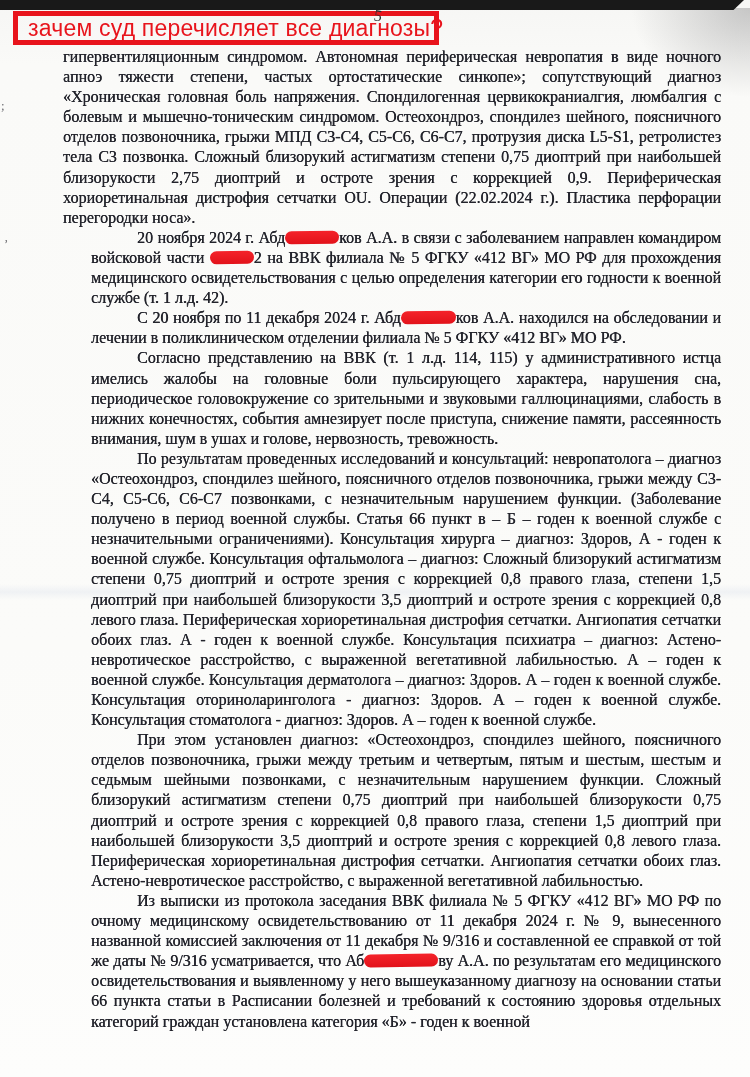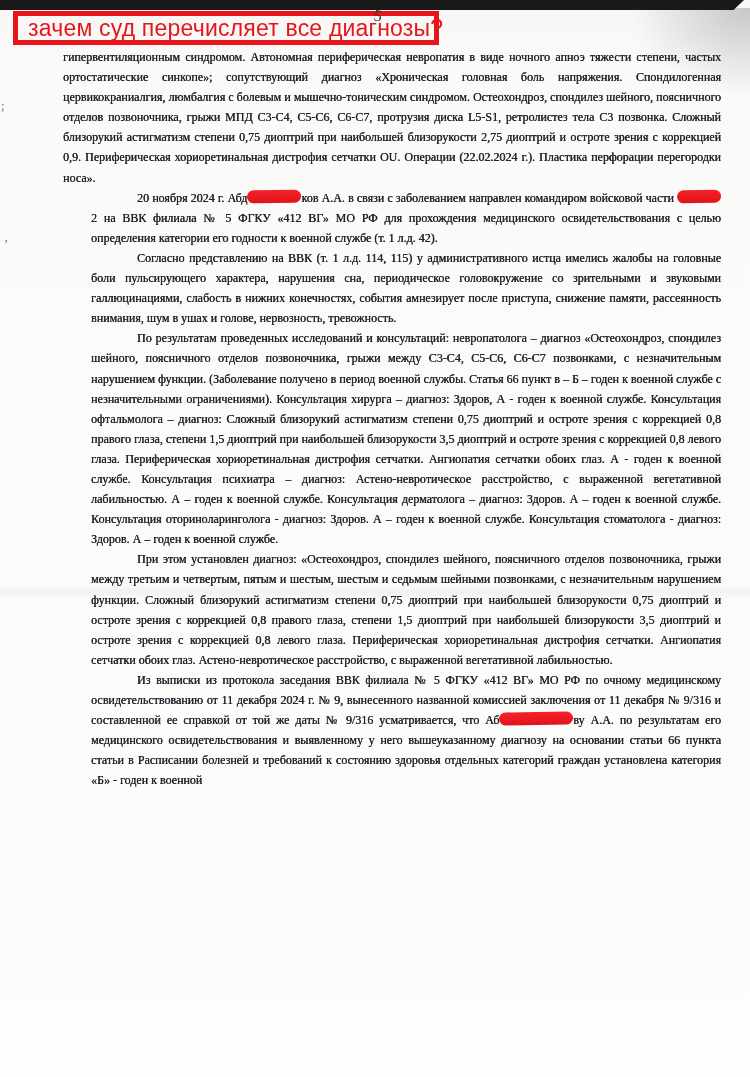--- a/index.html
+++ b/index.html
@@ -78,21 +78,21 @@
     color: #2d2d30;
     transform: rotate(9deg);
     z-index: 5;
   }
 
   
   .doc-text {
     position: absolute;
     left: 63px; top: 47px;
     width: 658px;
-    font-size: 12px;
+    font-size: 16px;
     line-height: 20.1px;
     color: #23242c;
     text-align: justify;
     text-shadow: 0.3px 0 0 currentColor;
     z-index: 2;
   }
   .doc-text p.para { margin: 0; }
   .doc-text p.para.indent { text-indent: 46px; margin-left: 28px; }
 
   
@@ -120,19 +120,20 @@
 
   <div class="page-number">5</div>
 
   <div class="annotation-box">
     <span class="annotation-text">зачем суд перечисляет все диагнозы?</span>
   </div>
 
   <div class="doc-text">
       <p class="para"><span>гипервентиляционным синдромом. Автономная периферическая невропатия в виде ночного апноэ тяжести степени, частых ортостатические синкопе»; сопутствующий диагноз «Хроническая головная боль напряжения. Спондилогенная цервикокраниалгия, люмбалгия с болевым и мышечно-тоническим синдромом. Остеохондроз, спондилез шейного, поясничного отделов позвоночника, грыжи МПД С3-С4, С5-С6, С6-С7, протрузия диска L5-S1, ретролистез тела С3 позвонка. Сложный близорукий астигматизм степени 0,75 диоптрий при наибольшей близорукости 2,75 диоптрий и остроте зрения с коррекцией 0,9. Периферическая хориоретинальная дистрофия сетчатки OU. Операции (22.02.2024 г.). Пластика перфорации перегородки носа».</span></p>
       <p class="para indent"><span>20 ноября 2024 г. Абд</span><span class="redaction" style="width: 54px;"></span><span>ков А.А. в связи с заболеванием направлен командиром войсковой части </span><span class="redaction" style="width: 44px;"></span><span>2 на ВВК филиала № 5 ФГКУ «412 ВГ» МО РФ для прохождения медицинского освидетельствования с целью определения категории его годности к военной службе (т. 1 л.д. 42).</span></p>
+      <p class="para indent"><span>С 20 ноября по 11 декабря 2024 г. Абд</span><span class="redaction" style="width: 55px;"></span><span>ков А.А. находился на обследовании и лечении в поликлиническом отделении филиала № 5 ФГКУ «412 ВГ» МО РФ.</span></p>
       <p class="para indent"><span>Согласно представлению на ВВК (т. 1 л.д. 114, 115) у административного истца имелись жалобы на головные боли пульсирующего характера, нарушения сна, периодическое головокружение со зрительными и звуковыми галлюцинациями, слабость в нижних конечностях, события амнезирует после приступа, снижение памяти, рассеянность внимания, шум в ушах и голове, нервозность, тревожность.</span></p>
       <p class="para indent"><span>По результатам проведенных исследований и консультаций: невропатолога – диагноз «Остеохондроз, спондилез шейного, поясничного отделов позвоночника, грыжи между С3-С4, С5-С6, С6-С7 позвонками, с незначительным нарушением функции. (Заболевание получено в период военной службы. Статья 66 пункт в – Б – годен к военной службе с незначительными ограничениями). Консультация хирурга – диагноз: Здоров, А - годен к военной службе. Консультация офтальмолога – диагноз: Сложный близорукий астигматизм степени 0,75 диоптрий и остроте зрения с коррекцией 0,8 правого глаза, степени 1,5 диоптрий при наибольшей близорукости 3,5 диоптрий и остроте зрения с коррекцией 0,8 левого глаза. Периферическая хориоретинальная дистрофия сетчатки. Ангиопатия сетчатки обоих глаз. А - годен к военной службе. Консультация психиатра – диагноз: Астено-невротическое расстройство, с выраженной вегетативной лабильностью. А – годен к военной службе. Консультация дерматолога – диагноз: Здоров. А – годен к военной службе. Консультация оториноларинголога - диагноз: Здоров. А – годен к военной службе. Консультация стоматолога - диагноз: Здоров. А – годен к военной службе.</span></p>
       <p class="para indent"><span>При этом установлен диагноз: «Остеохондроз, спондилез шейного, поясничного отделов позвоночника, грыжи между третьим и четвертым, пятым и шестым, шестым и седьмым шейными позвонками, с незначительным нарушением функции. Сложный близорукий астигматизм степени 0,75 диоптрий при наибольшей близорукости 0,75 диоптрий и остроте зрения с коррекцией 0,8 правого глаза, степени 1,5 диоптрий при наибольшей близорукости 3,5 диоптрий и остроте зрения с коррекцией 0,8 левого глаза. Периферическая хориоретинальная дистрофия сетчатки. Ангиопатия сетчатки обоих глаз. Астено-невротическое расстройство, с выраженной вегетативной лабильностью.</span></p>
       <p class="para indent"><span>Из выписки из протокола заседания ВВК филиала № 5 ФГКУ «412 ВГ» МО РФ по очному медицинскому освидетельствованию от 11 декабря 2024 г. № 9, вынесенного названной комиссией заключения от 11 декабря № 9/316 и составленной ее справкой от той же даты № 9/316 усматривается, что Аб</span><span class="redaction" style="width: 74px;"></span><span>ву А.А. по результатам его медицинского освидетельствования и выявленному у него вышеуказанному диагнозу на основании статьи 66 пункта статьи в Расписании болезней и требований к состоянию здоровья отдельных категорий граждан установлена категория «Б» - годен к военной</span></p>
     </div>
 
 </div>
 
 </body></html>

